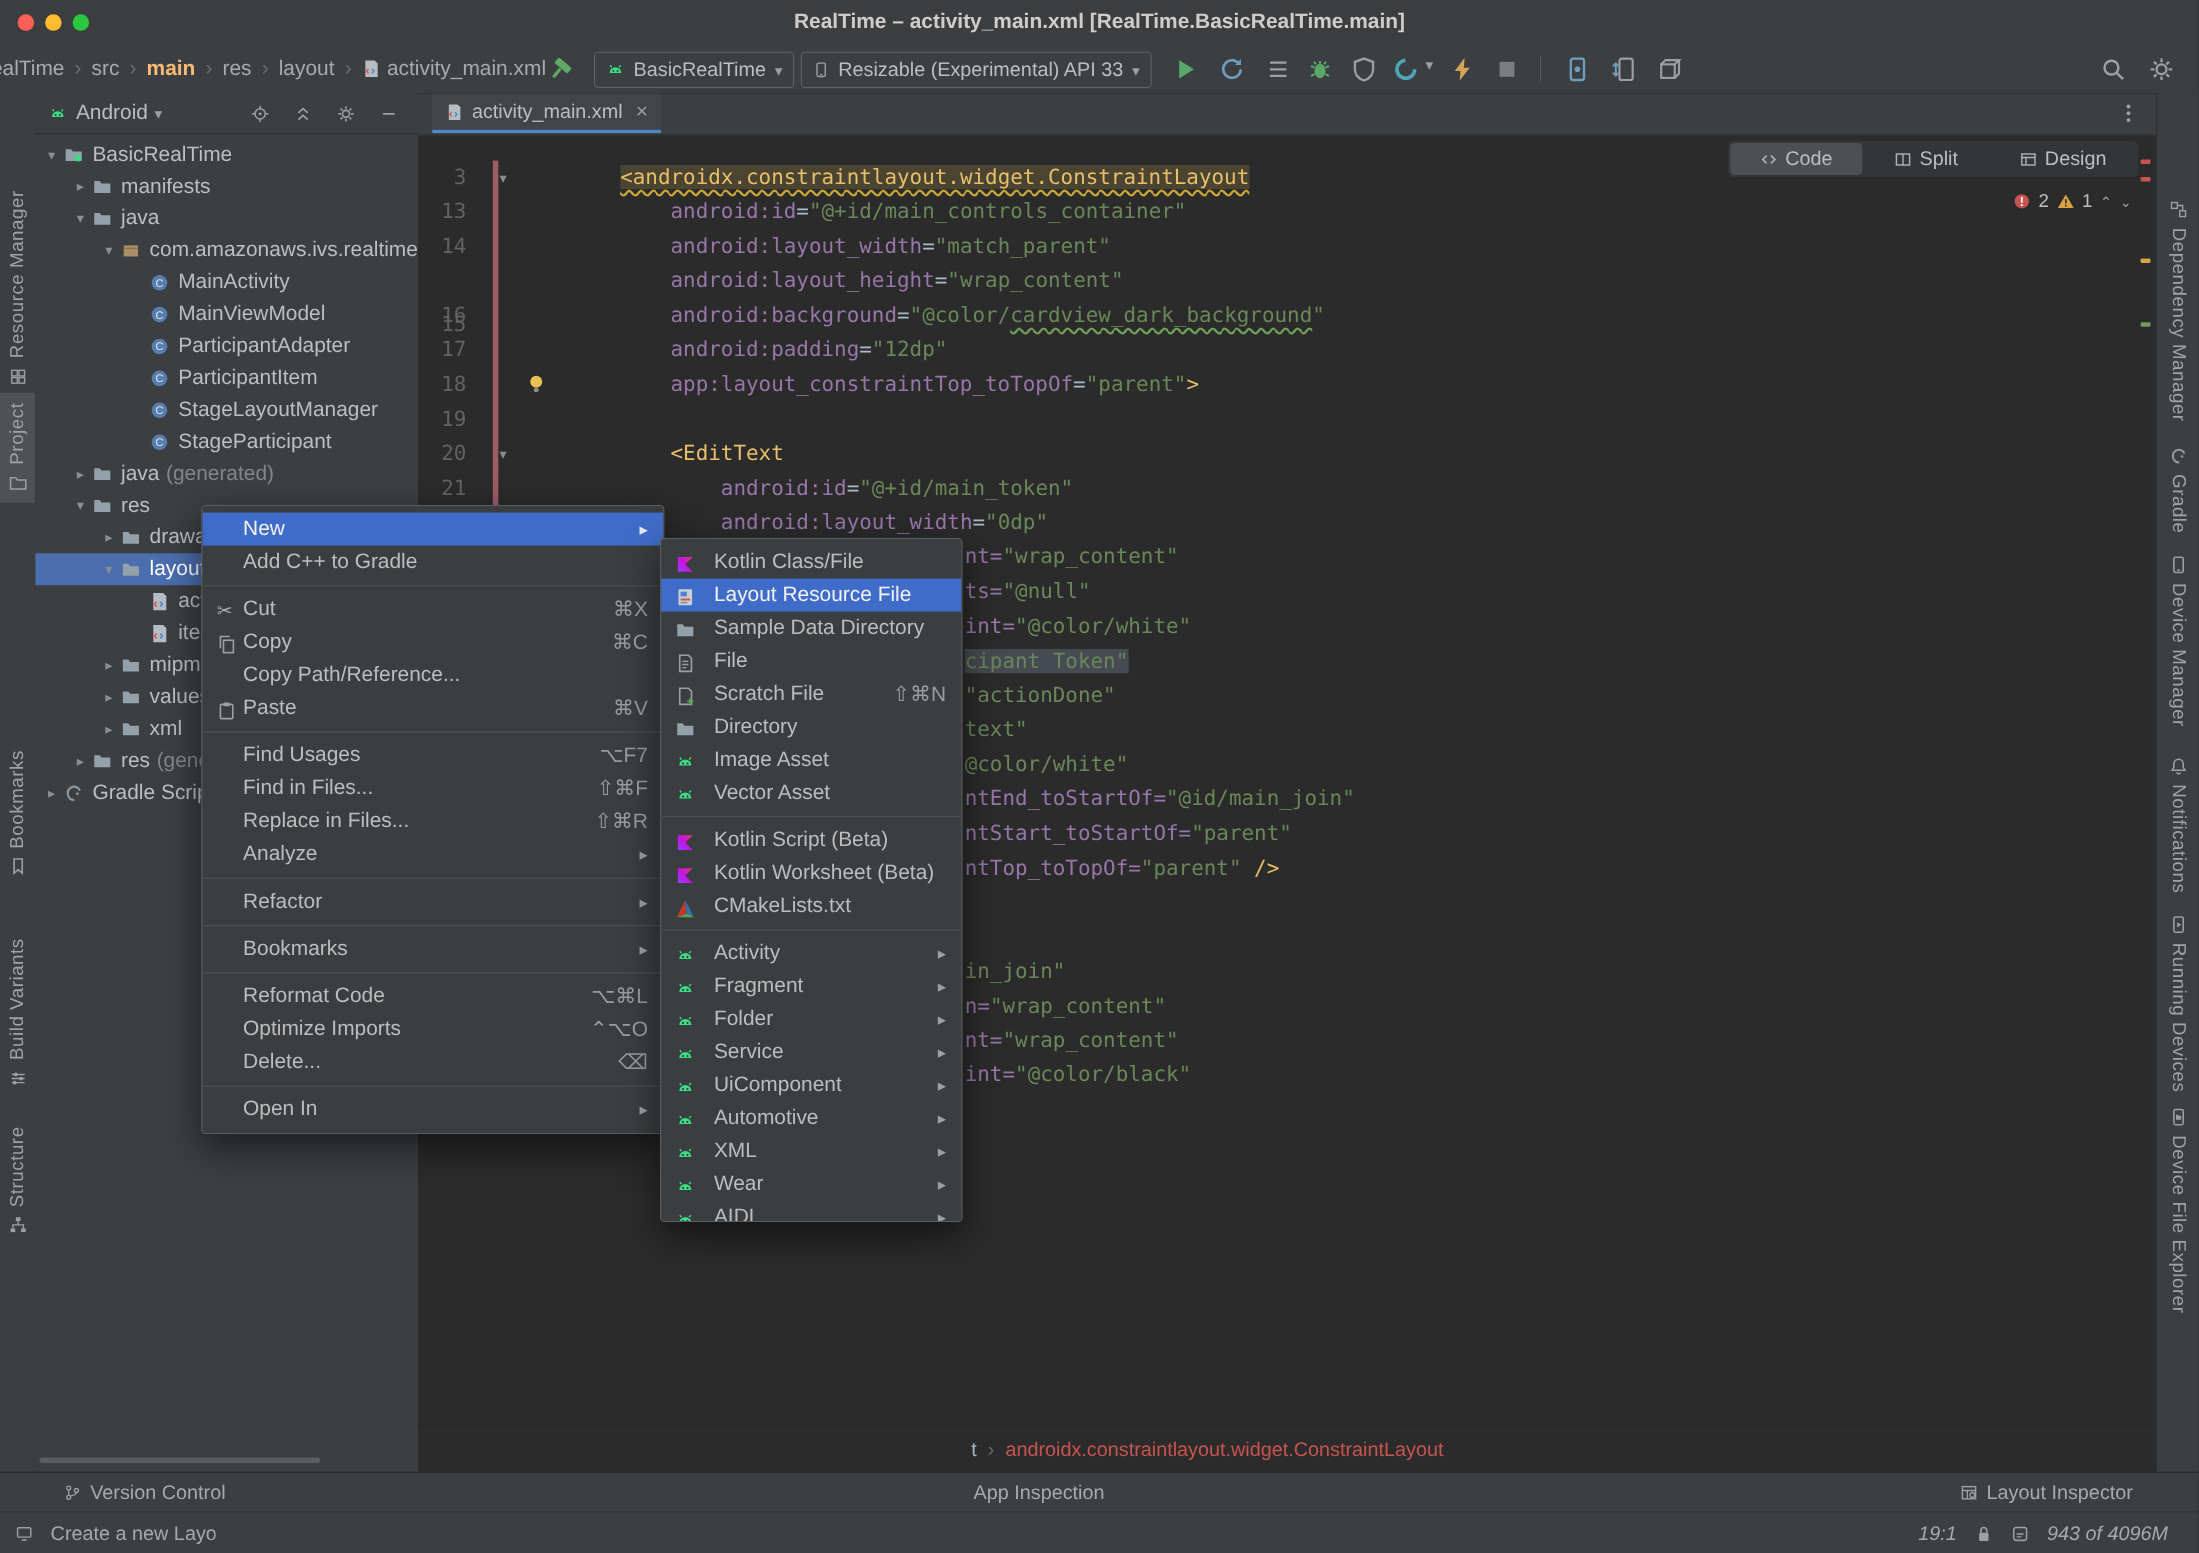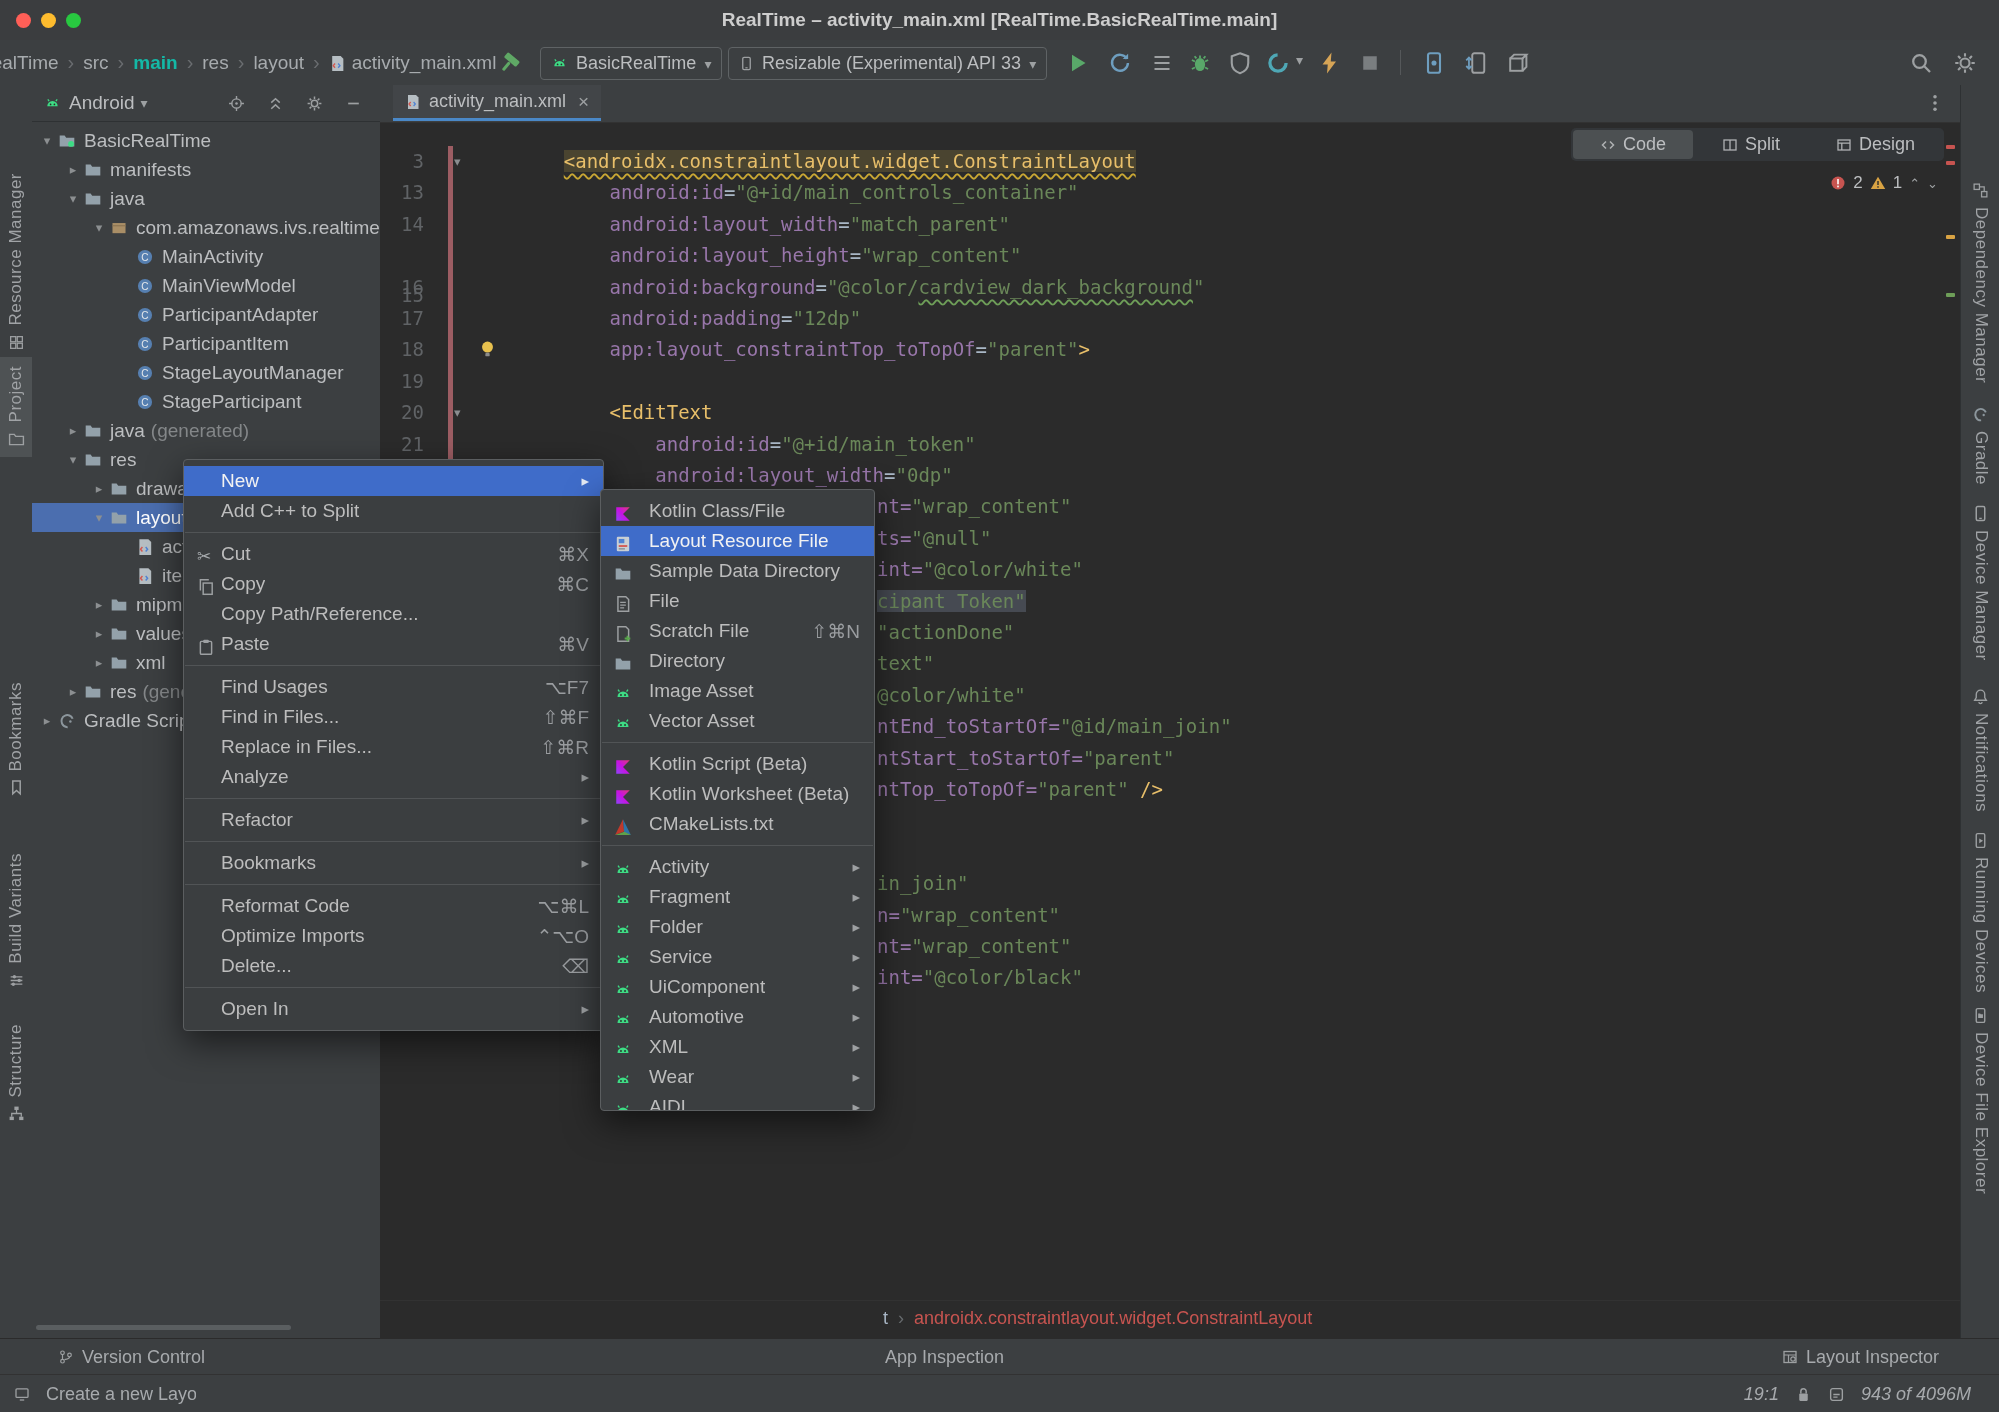--- a/index.html
+++ b/index.html
@@ -12,21 +12,21 @@
   .titlebar{position:absolute;left:0;top:0;width:100%;height:40px;background:#3B3D3F;border-bottom:1px solid #2A2C2E;}
   .lights{position:absolute;left:16px;top:13px;display:flex;gap:10px;}
   .light{width:15px;height:15px;border-radius:50%;}
   .l-red{background:#FF5F57;}.l-yellow{background:#FEBC2E;}.l-green{background:#28C840;}
   .wtitle{position:absolute;left:0;right:0;top:0;height:40px;line-height:40px;text-align:center;color:#CDCDCD;font-size:19px;font-weight:bold;}
 
   
   .toolbar{position:absolute;left:0;top:40px;width:100%;height:45px;background:#3C3F41;border-bottom:1px solid #2E3133;}
   .tb-crumbs{position:absolute;left:0;top:0;height:45px;display:flex;align-items:center;color:#A7ABAE;font-size:19px;white-space:nowrap;}
   .tb-crumbs .sep{color:#6A6D70;margin:0 9px;font-size:20px;}
-  .tb-crumbs .bold{color:#14b8a6;font-weight:bold;}
+  .tb-crumbs .bold{color:#fdba74;font-weight:bold;}
   .tb-crumbs .cut{margin-left:-22px;}
   .tb-crumbs .icn{width:17px;height:17px;margin-right:6px;}
   .tbi{position:absolute;top:50%;transform:translateY(-50%);width:24px;height:24px;}
   .tsep{position:absolute;top:10px;width:1px;height:25px;background:#55585A;}
   .combo{position:absolute;top:7px;height:31px;display:flex;align-items:center;gap:8px;padding:0 10px;border:1px solid #5F6365;border-radius:4px;color:#BCBEC0;font-size:18px;white-space:nowrap;}
   .carr{color:#9DA0A2;font-size:14px;}
 
   
   .lstripe{position:absolute;left:0;top:85px;width:32px;height:1253px;background:#3C3F41;border-right:1px solid #2E3133;}
   .rstripe{position:absolute;left:1960px;top:85px;width:39px;height:1253px;background:#3C3F41;border-left:1px solid #2E3133;}
@@ -762,21 +762,21 @@
   </div>
 
   <div class="menu" id="context-menu">
       <div class="menu-item sel">
         <span class="mi-icon"></span>
         <span class="mi-label">New</span>
         <span class="mi-arrow">▸</span>
       </div>
       <div class="menu-item">
         <span class="mi-icon"></span>
-        <span class="mi-label">Add C++ to Split</span>
+        <span class="mi-label">Add C++ to Gradle</span>
       </div>
       <div class="menu-sep"></div>
       <div class="menu-item">
         <span class="mi-icon"><span class="scissors-glyph">✂</span></span>
         <span class="mi-label">Cut</span>
         <span class="mi-short">⌘X</span>
       </div>
       <div class="menu-item">
         <span class="mi-icon"><span class="icn"><svg viewBox="0 0 16 16">
               <rect x="5.5" y="4.5" width="8" height="10" fill="none" stroke="#9DA0A2" stroke-width="1.3"></rect>

